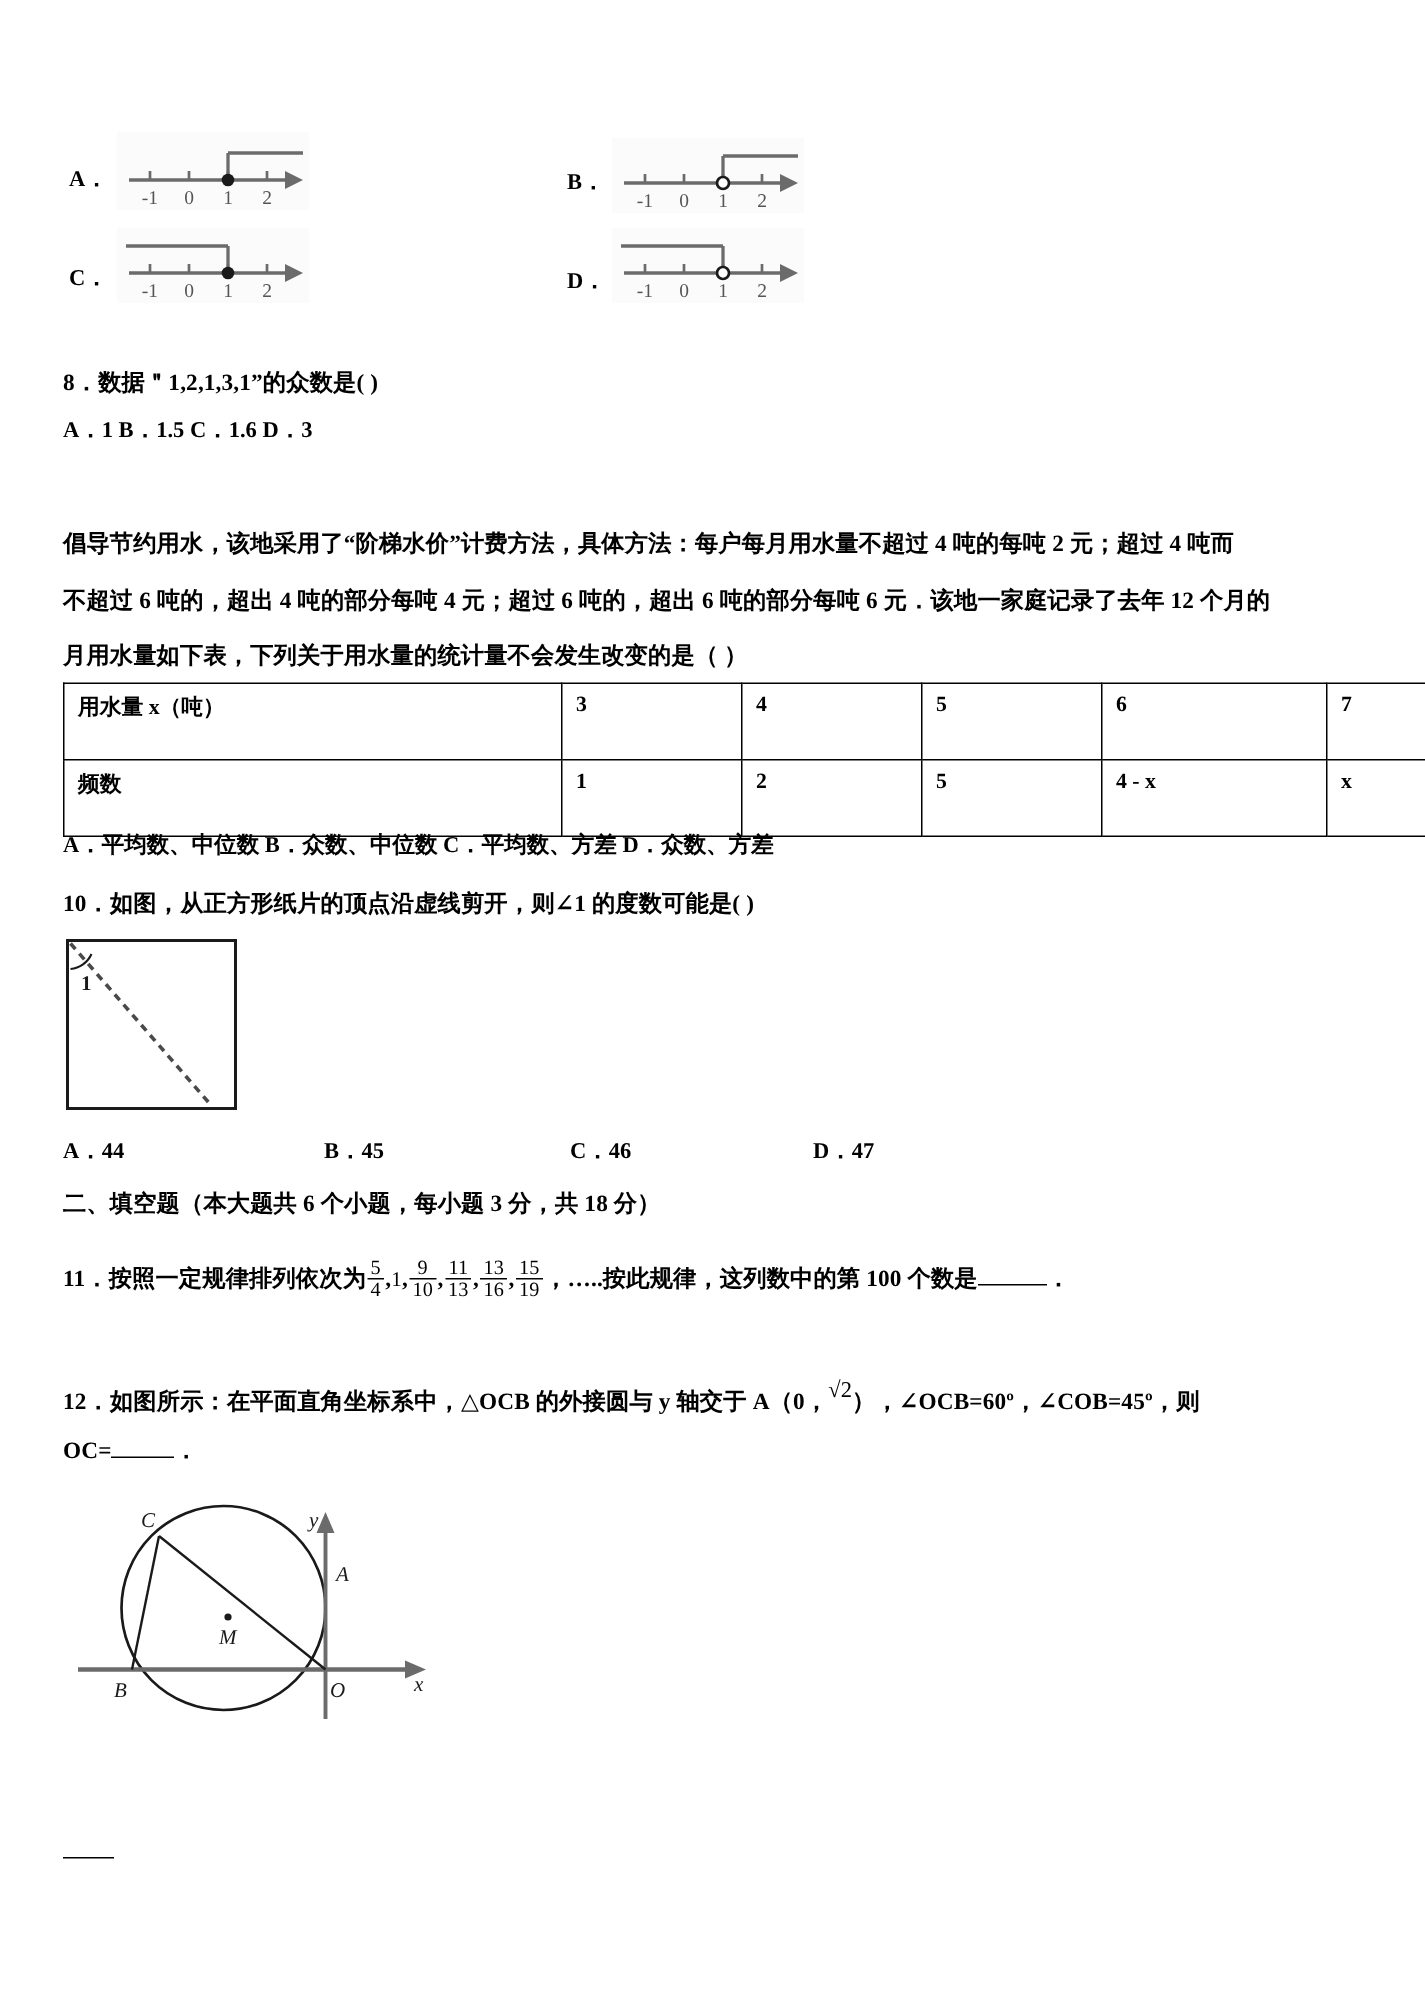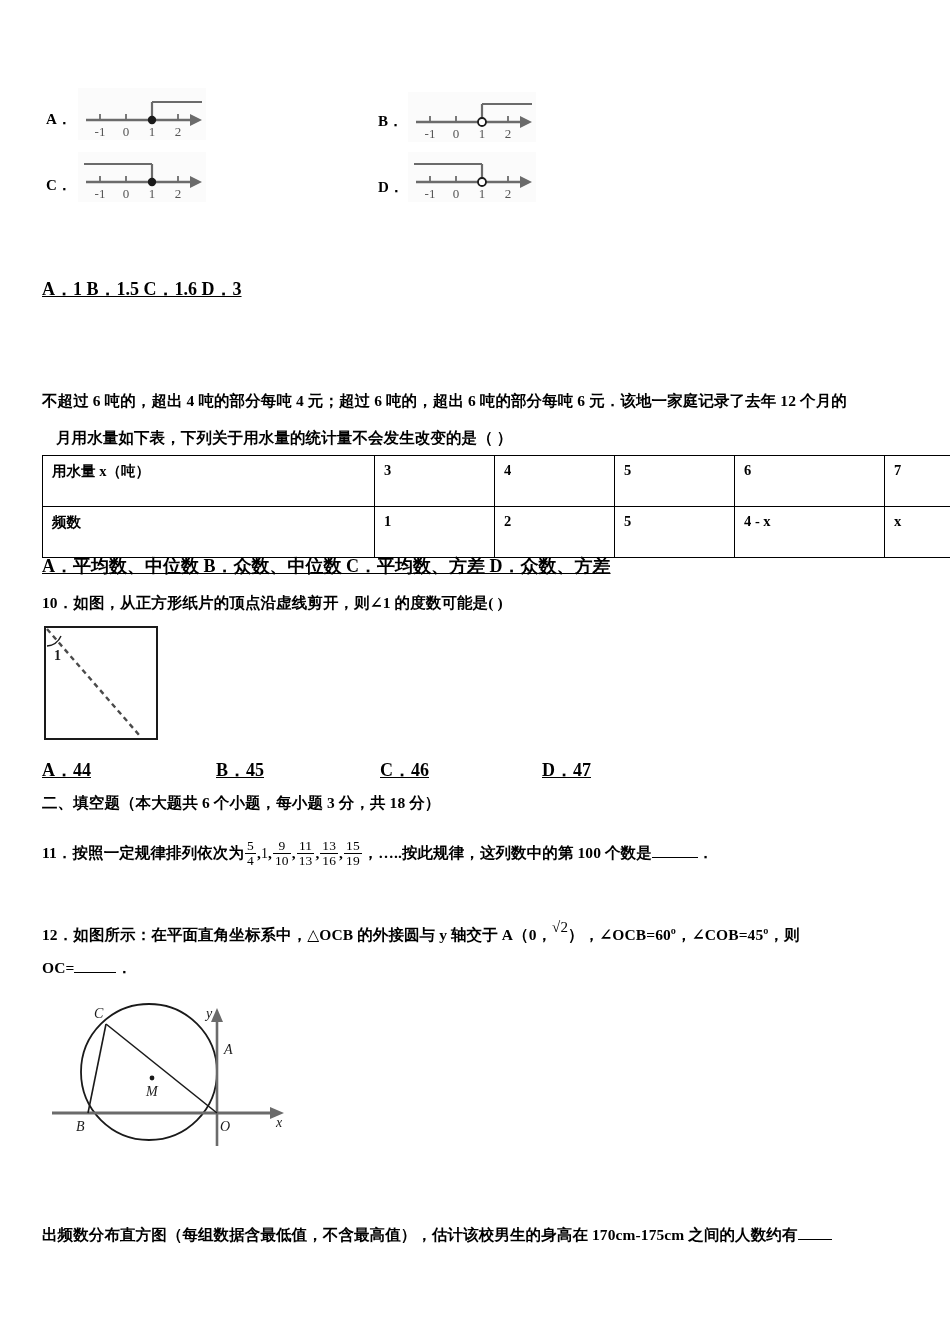--- a/index.html
+++ b/index.html
@@ -26,24 +26,23 @@
   .q {
     position: absolute;
     font-size: 15.5px;
     font-weight: bold;
     line-height: 26px;
     letter-spacing: 0.1px;
     white-space: nowrap;
   }
   .opts {
     position: absolute;
-    font-size: 18px;
+    font-size: 15px;
     font-weight: bold;
     white-space: nowrap;
-    text-decoration: underline;
   }
 
   
   .choiceblock { position: absolute; }
   .choice-letter {
     position: absolute;
     font-size: 15px;
     font-weight: bold;
     font-family: "Liberation Serif", serif;
   }
@@ -201,24 +200,26 @@
           <circle cx="74" cy="30" r="4" fill="#ffffff" stroke="#1a1a1a" stroke-width="1.8"></circle>
           <text x="22" y="46" text-anchor="middle" font-family="Liberation Serif, serif" font-size="13" fill="#555">-1</text>
           <text x="48" y="46" text-anchor="middle" font-family="Liberation Serif, serif" font-size="13" fill="#555">0</text>
           <text x="74" y="46" text-anchor="middle" font-family="Liberation Serif, serif" font-size="13" fill="#555">1</text>
           <text x="100" y="46" text-anchor="middle" font-family="Liberation Serif, serif" font-size="13" fill="#555">2</text>
         </svg>
       </div>
     </div>
   </div>
 
+  <div class="q" style="left:42px; top:243px;">8．数据＂1,2,1,3,1”的众数是(    )</div>
   <div class="opts" style="left:42px; top:277px;">A．1   B．1.5   C．1.6   D．3</div>
 
+  <div class="q" style="left:42px; top:350px;">倡导节约用水，该地采用了“阶梯水价”计费方法，具体方法：每户每月用水量不超过 4 吨的每吨 2 元；超过 4 吨而</div>
   <div class="q" style="left:42px; top:388px;">不超过 6 吨的，超出 4 吨的部分每吨 4 元；超过 6 吨的，超出 6 吨的部分每吨 6 元．该地一家庭记录了去年 12 个月的</div>
-  <div class="q" style="left:56px; top:425px;">月用水量如下表，下列关于用水量的统计量不会发生改变的是（      ）</div>
+  <div class="q" style="left:42px; top:425px;">月用水量如下表，下列关于用水量的统计量不会发生改变的是（      ）</div>
 
   <table class="tbl" style="left:42px; top:455px; width:866px;">
     <tbody>
         <tr>
       <td style="width:314px;margin-left:20px;">用水量 x（吨）</td>
       <td style="width:102px;">3</td>
       <td style="width:102px;">4</td>
       <td style="width:102px;">5</td>
       <td style="width:132px;">6</td>
       <td style="width:114px;">7</td>
@@ -287,16 +288,16 @@
       <text class="lbl" x="180" y="60">A</text>
       <text class="lbl" x="102" y="102">M</text>
       <text class="lbl" x="32" y="137">B</text>
       <text class="lbl" x="176" y="137">O</text>
       <text class="lbl" x="232" y="133">x</text>
       <text class="lbl" x="162" y="24">y</text>
     </svg>
   </div>
 
   <div class="q" style="left:42px; top:1222px;">
-    <span>出频数分布直方图（每组数据含最低值，不含最高值），估计该校男生的身高在 170cm‐175cm 之间的人数约有</span><span class="blank-line sm"></span>
+    <span class="blank-line sm"></span>
   </div>
 
 </div>
 
 </body></html>

